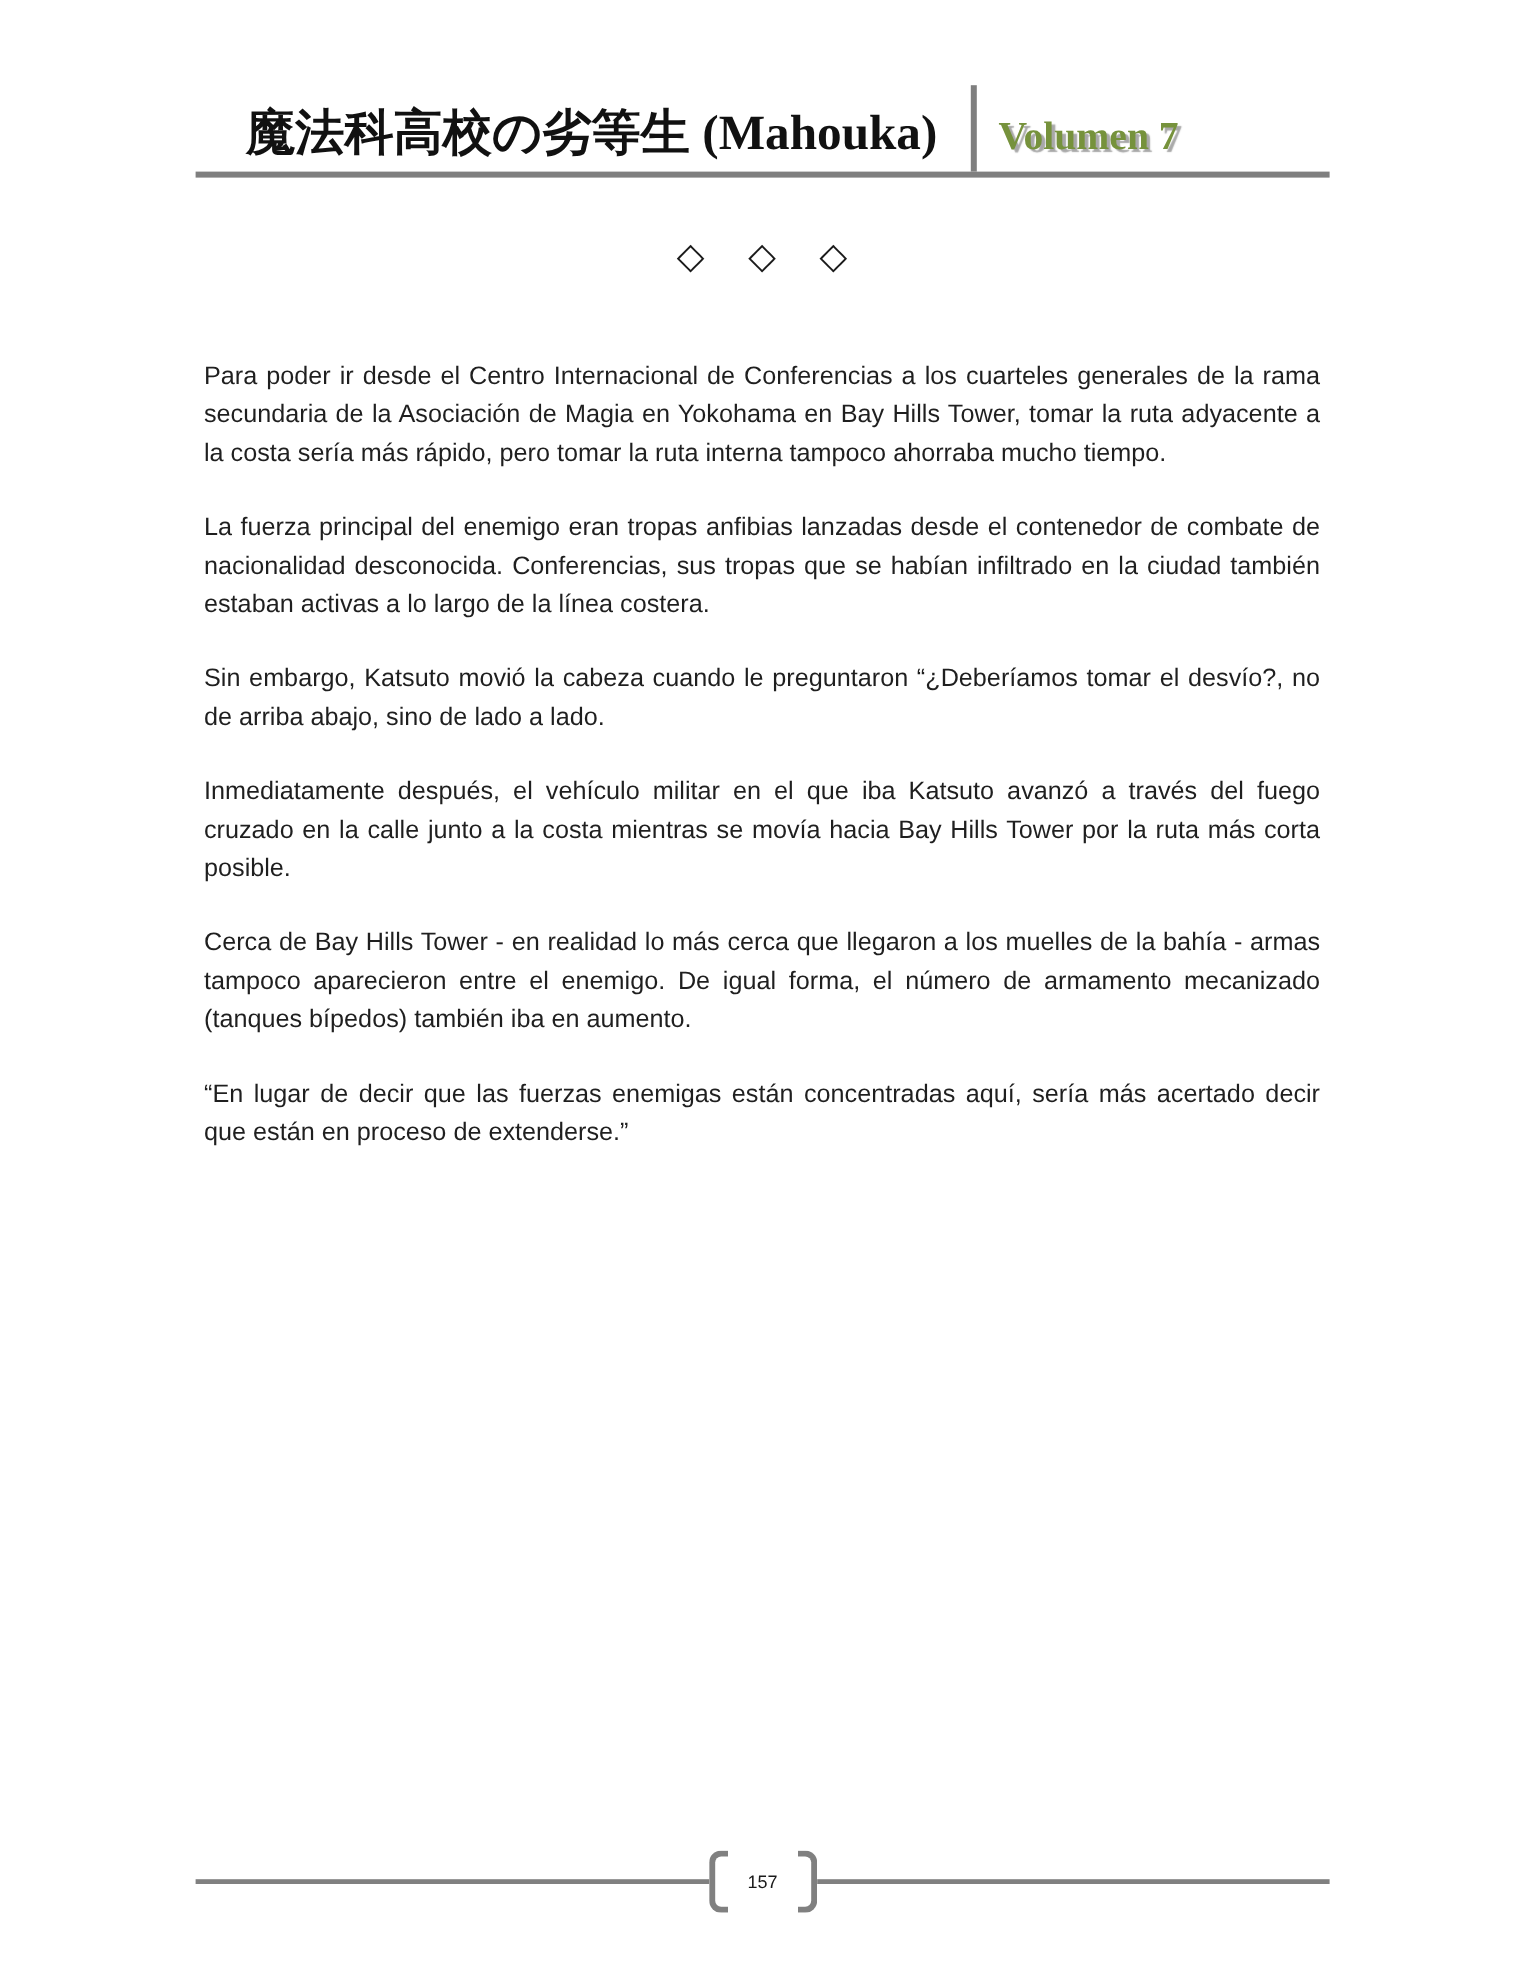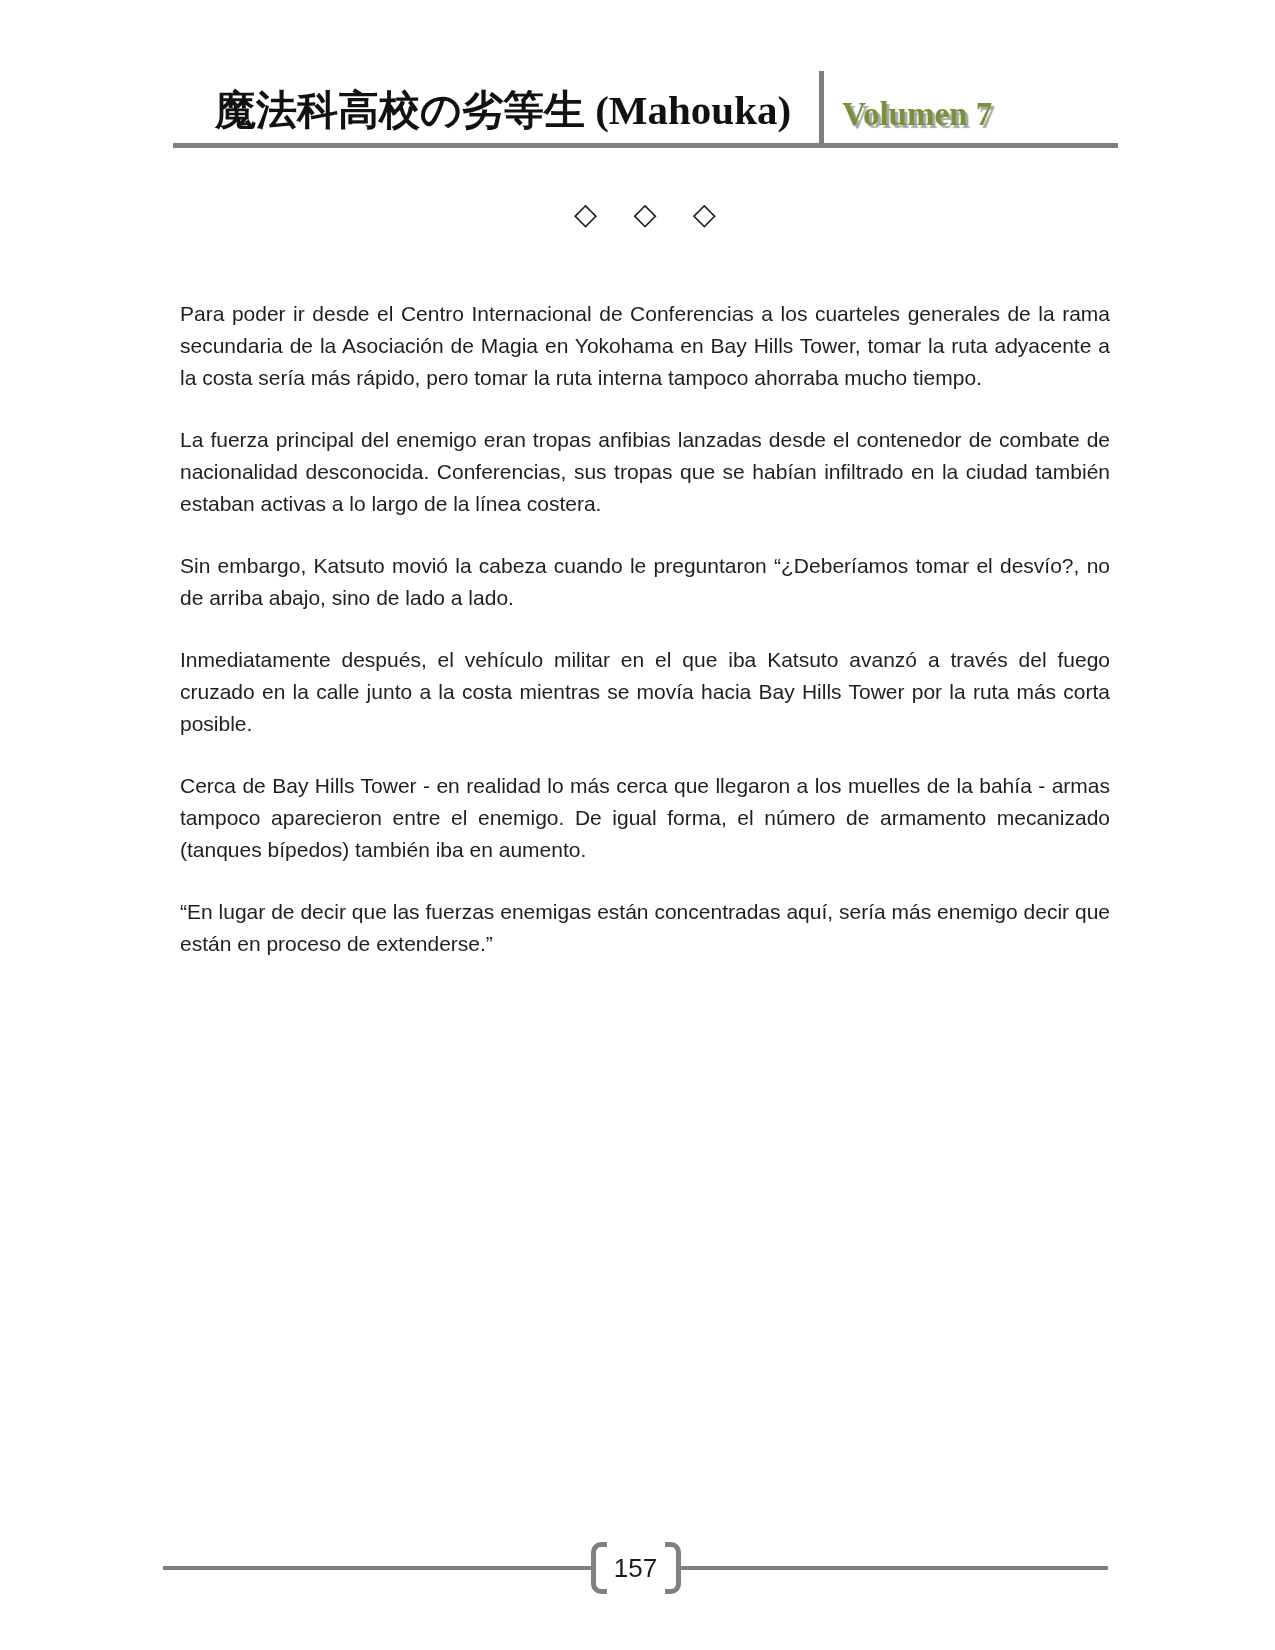--- a/index.html
+++ b/index.html
@@ -7,21 +7,20 @@
     padding: 0;
     background: #ffffff;
   }
   .page {
     position: relative;
     width: 1250px;
     height: 1650px;
     background: #ffffff;
     overflow: hidden;
     font-family: "Liberation Sans", sans-serif;
-    padding-left: 10px;
   }
 
   
   .header {
     margin-left: 163px;
     width: 945px;
     height: 143px;
     border-bottom: 5px solid #7f7f7f;
     display: flex;
     align-items: flex-end;
@@ -104,21 +103,21 @@
   .bracket-right {
     border-right: 5px solid #808080;
     border-top: 5px solid #808080;
     border-bottom: 5px solid #808080;
     border-radius: 0 10px 10px 0;
   }
   .page-number {
     flex: 0 0 auto;
     width: 58px;
     text-align: center;
-    font-size: 26px;
+    font-size: 15px;
     color: #1a1a1a;
   }
 </style>
 </head>
 <body>
 
 <div class="page">
 
   <div class="header">
     <div class="header-title">
@@ -131,21 +130,21 @@
 
   <div class="body-col">
 
     <div class="separator">◇ ◇ ◇</div>
 
     <p>Para poder ir desde el Centro Internacional de Conferencias a los cuarteles generales de la rama secundaria de la Asociación de Magia en Yokohama en Bay Hills Tower, tomar la ruta adyacente a la costa sería más rápido, pero tomar la ruta interna tampoco ahorraba mucho tiempo.</p>
     <p>La fuerza principal del enemigo eran tropas anfibias lanzadas desde el contenedor de combate de nacionalidad desconocida. Conferencias, sus tropas que se habían infiltrado en la ciudad también estaban activas a lo largo de la línea costera.</p>
     <p>Sin embargo, Katsuto movió la cabeza cuando le preguntaron “¿Deberíamos tomar el desvío?, no de arriba abajo, sino de lado a lado.</p>
     <p>Inmediatamente después, el vehículo militar en el que iba Katsuto avanzó a través del fuego cruzado en la calle junto a la costa mientras se movía hacia Bay Hills Tower por la ruta más corta posible.</p>
     <p>Cerca de Bay Hills Tower - en realidad lo más cerca que llegaron a los muelles de la bahía - armas tampoco aparecieron entre el enemigo. De igual forma, el número de armamento mecanizado (tanques bípedos) también iba en aumento.</p>
-    <p>“En lugar de decir que las fuerzas enemigas están concentradas aquí, sería más enemigo decir que están en proceso de extenderse.”</p>
+    <p>“En lugar de decir que las fuerzas enemigas están concentradas aquí, sería más acertado decir que están en proceso de extenderse.”</p>
   </div>
 
   <div class="footer">
     <div class="footer-line"></div>
     <div class="bracket bracket-left"></div>
     <div class="page-number">157</div>
     <div class="bracket bracket-right"></div>
     <div class="footer-line"></div>
   </div>
 

